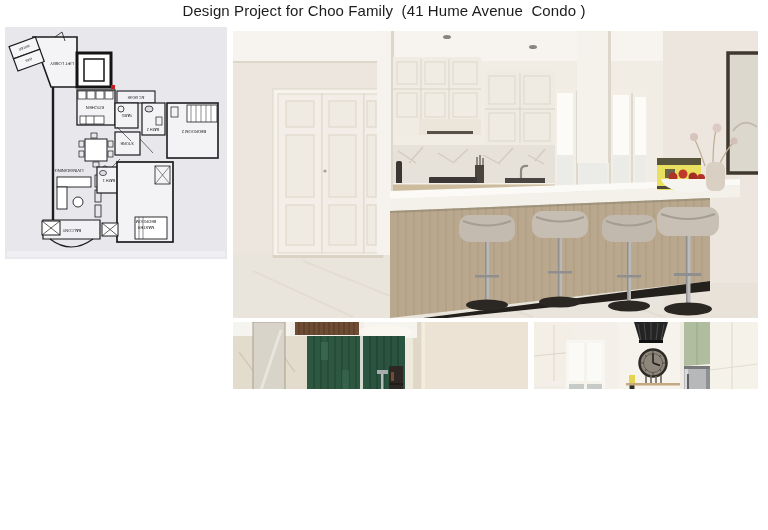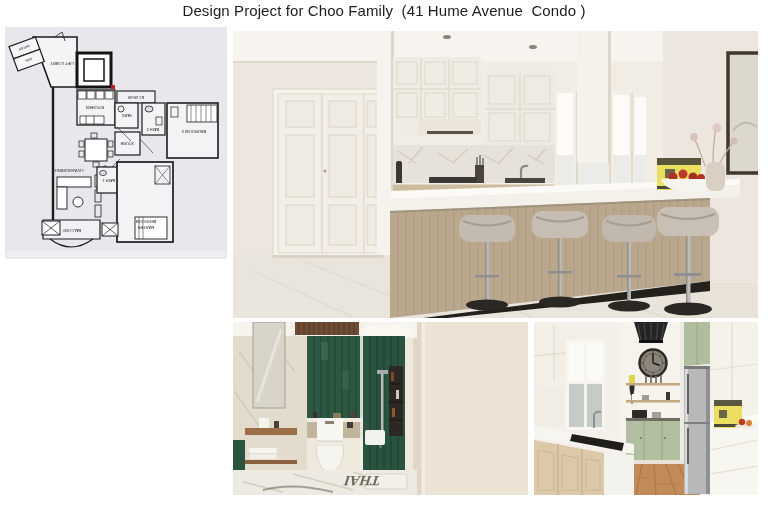--- a/index.html
+++ b/index.html
@@ -1,16 +1,16 @@
 <!DOCTYPE html>
 <html><head>
 <meta charset="utf-8">
 <style>
   html,body{margin:0;padding:0;background:#fff}
-  .slide{position:relative;width:768px;height:530px;background:#ffffff;
+  .slide{position:relative;width:768px;height:389px;background:#ffffff;
          font-family:"Liberation Sans",sans-serif;overflow:hidden}
   .title{position:absolute;top:2px;left:0;width:100%;text-align:center;margin:0;
          font-size:15px;font-weight:500;color:#1c1c1c;white-space:pre;letter-spacing:.1px}
   .plan{position:absolute;left:5px;top:27px;width:222px;height:232px}
   .photo{position:absolute}
   .plan svg,.photo svg{display:block;width:100%;height:100%}
   .k-main{left:233px;top:31px;width:525px;height:287px}
   .bath{left:233px;top:322px;width:295px;height:173px}
   .pantry{left:534px;top:322px;width:224px;height:173px}
   .plan text{font-family:"Liberation Sans",sans-serif;fill:#1b1b1c}

